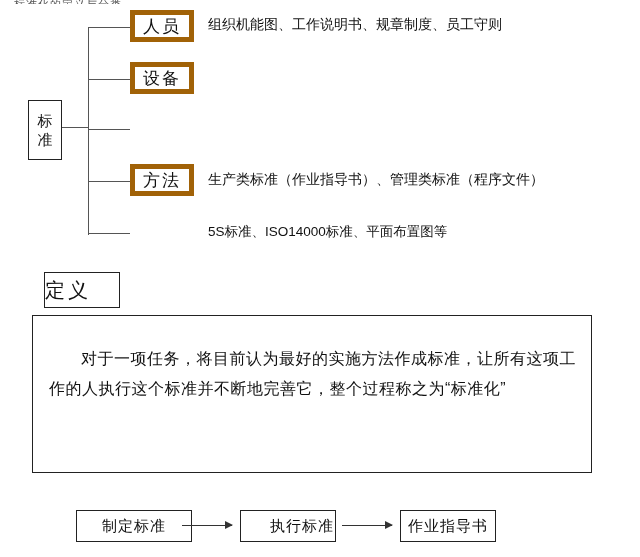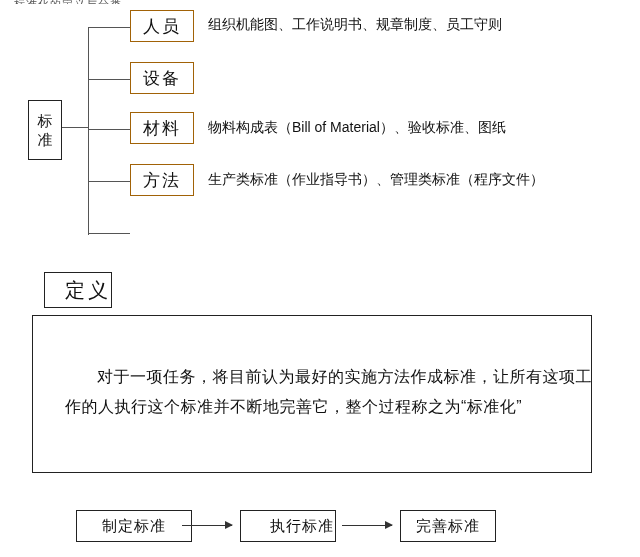--- a/index.html
+++ b/index.html
@@ -80,21 +80,21 @@
     height: 1px;
     background: #555;
   }
 
   
   .cat-box {
     position: absolute;
     left: 130px;
     width: 64px;
     height: 32px;
-    border: 1px solid #a16207;
+    border: 5px solid #a16207;
     box-sizing: border-box;
     background: #fff;
     display: flex;
     align-items: center;
     justify-content: center;
     font-size: 17px;
     letter-spacing: 2px;
   }
   .cat-desc {
     position: absolute;
@@ -105,53 +105,52 @@
   }
   .cat-desc.small {
     font-size: 13.5px;
   }
 
   
   .def-title {
     position: absolute;
     left: 44px;
     top: 272px;
-    width: 68px;
+    width: 76px;
     height: 36px;
     border: 1.5px solid #222;
     box-sizing: border-box;
     background: #fff;
     display: flex;
     align-items: center;
-    justify-content: flex-end;
+    justify-content: flex-start;
     font-size: 20px;
     letter-spacing: 3px;
   }
 
   
   .def-body {
     position: absolute;
     left: 32px;
     top: 315px;
     width: 560px;
     height: 158px;
     border: 1px solid #222;
     box-sizing: border-box;
     background: #fff;
   }
   .def-body .def-text {
     position: absolute;
     left: 16px;
-    top: 46px;
+    top: 28px;
     width: 528px;
     font-size: 16px;
     line-height: 30px;
     text-indent: 32px;
     letter-spacing: 0.5px;
-    margin-left: 16px;
   }
 
   
   .flow-box {
     position: absolute;
     top: 510px;
     height: 32px;
     border: 1px solid #222;
     box-sizing: border-box;
     background: #fff;
@@ -205,43 +204,40 @@
 
   <div class="cat-box" style="top:10px">
     <span>人员</span>
   </div>
   <div class="cat-desc" style="top:14px">组织机能图、工作说明书、规章制度、员工守则</div>
 
   <div class="cat-box" style="top:62px">
     <span>设备</span>
   </div>
 
-  <div class="cat-box" style="top:112px">
-    <span>材料</span>
-  </div>
-  <div class="cat-desc" style="top:117px">物料构成表（Bill of Material）、验收标准、图纸</div>
 
   <div class="cat-box" style="top:164px">
     <span>方法</span>
   </div>
   <div class="cat-desc" style="top:169px">生产类标准（作业指导书）、管理类标准（程序文件）</div>
 
+  <div class="cat-desc small" style="top:222px">5S标准、ISO14000标准、平面布置图等</div>
 
   <div class="def-title">
     <span>定义</span>
   </div>
   <div class="def-body">
     <div class="def-text">对于一项任务，将目前认为最好的实施方法作成标准，让所有这项工作的人执行这个标准并不断地完善它，整个过程称之为“标准化”</div>
   </div>
 
   <div class="flow-box flow-1">
     <span>制定标准</span>
   </div>
   <div class="arrow arrow-1"></div>
   <div class="flow-box flow-2">
     <span>执行标准</span>
   </div>
   <div class="arrow arrow-2"></div>
   <div class="flow-box flow-3">
-    <span>完善标准</span>
+    <span>作业指导书</span>
   </div>
 
 </div>
 
 </body></html>

